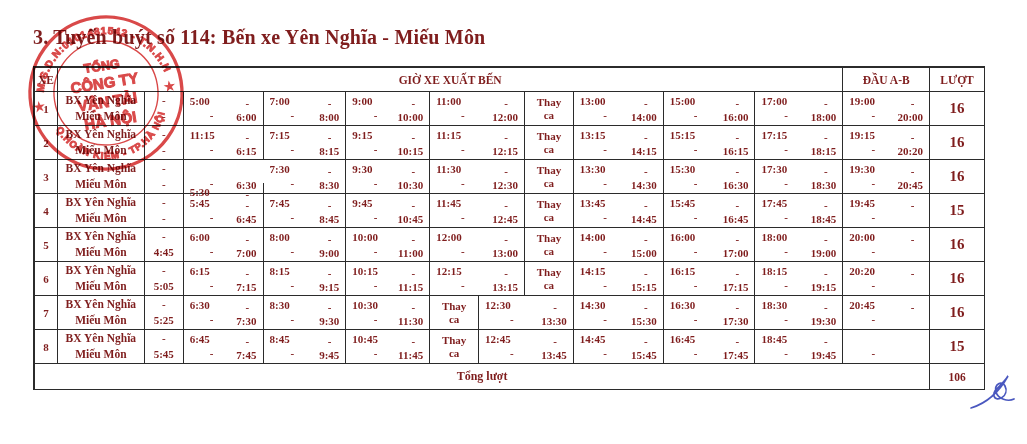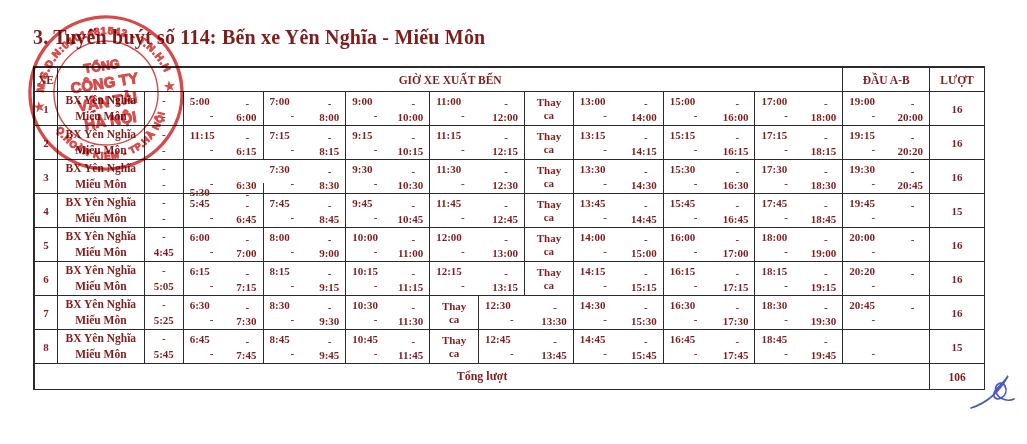--- a/index.html
+++ b/index.html
@@ -16,21 +16,21 @@
   .c-center{display:flex;align-items:center;justify-content:center;text-align:center;}
   .stack{display:flex;flex-direction:column;justify-content:space-between;padding:1px 0;}
   .stack .sub{flex:1;display:flex;align-items:center;justify-content:center;line-height:1;}
   .ab .sub{font-size:11.5px;}
   .pair .tt{position:absolute;top:3px;left:6px;}
   .pair .td{position:absolute;top:5px;right:17%;}
   .pair .bd{position:absolute;bottom:4px;left:33%;}
   .pair .bt{position:absolute;bottom:2px;right:6px;}
   .tc{display:flex;flex-direction:column;align-items:center;justify-content:center;line-height:1.15;font-size:11px;}
   .head .cell{font-size:11.5px;}
-  .luot{font-size:11px;}
+  .luot{font-size:15px;}
   
   .stamp{position:absolute;left:25px;top:12px;width:162px;height:162px;transform:rotate(-9deg);
          opacity:.88;mix-blend-mode:multiply;pointer-events:none;}
   
   .sig{position:absolute;left:968px;top:366px;width:52px;height:52px;pointer-events:none;}
 </style>
 </head>
 <body>
 
 <div class="page">

